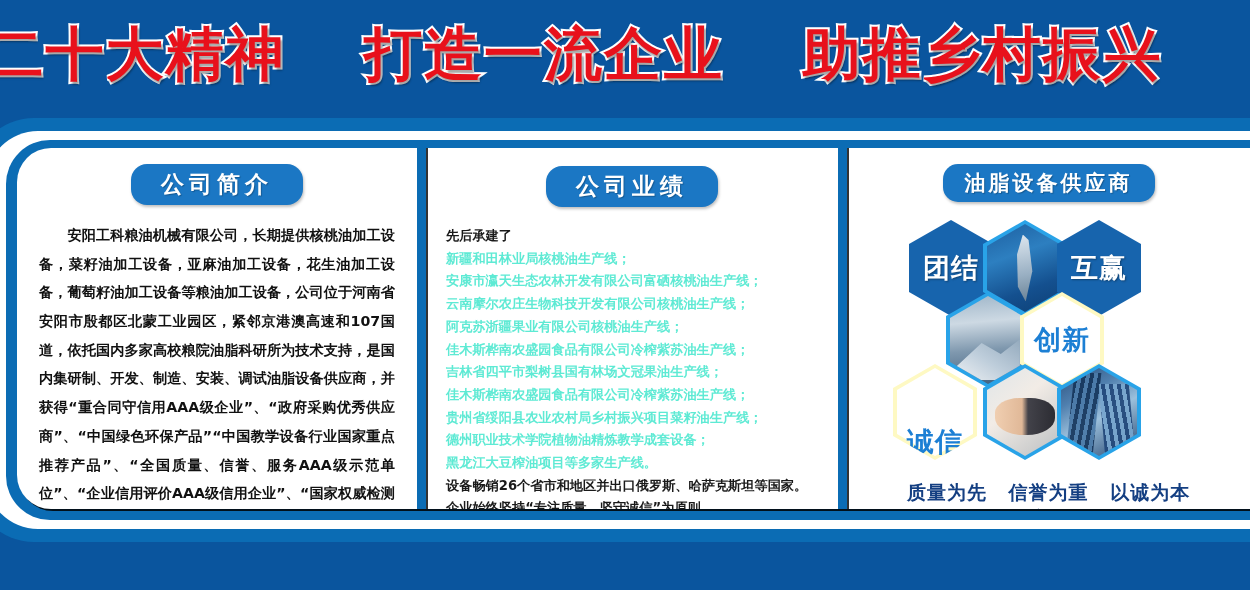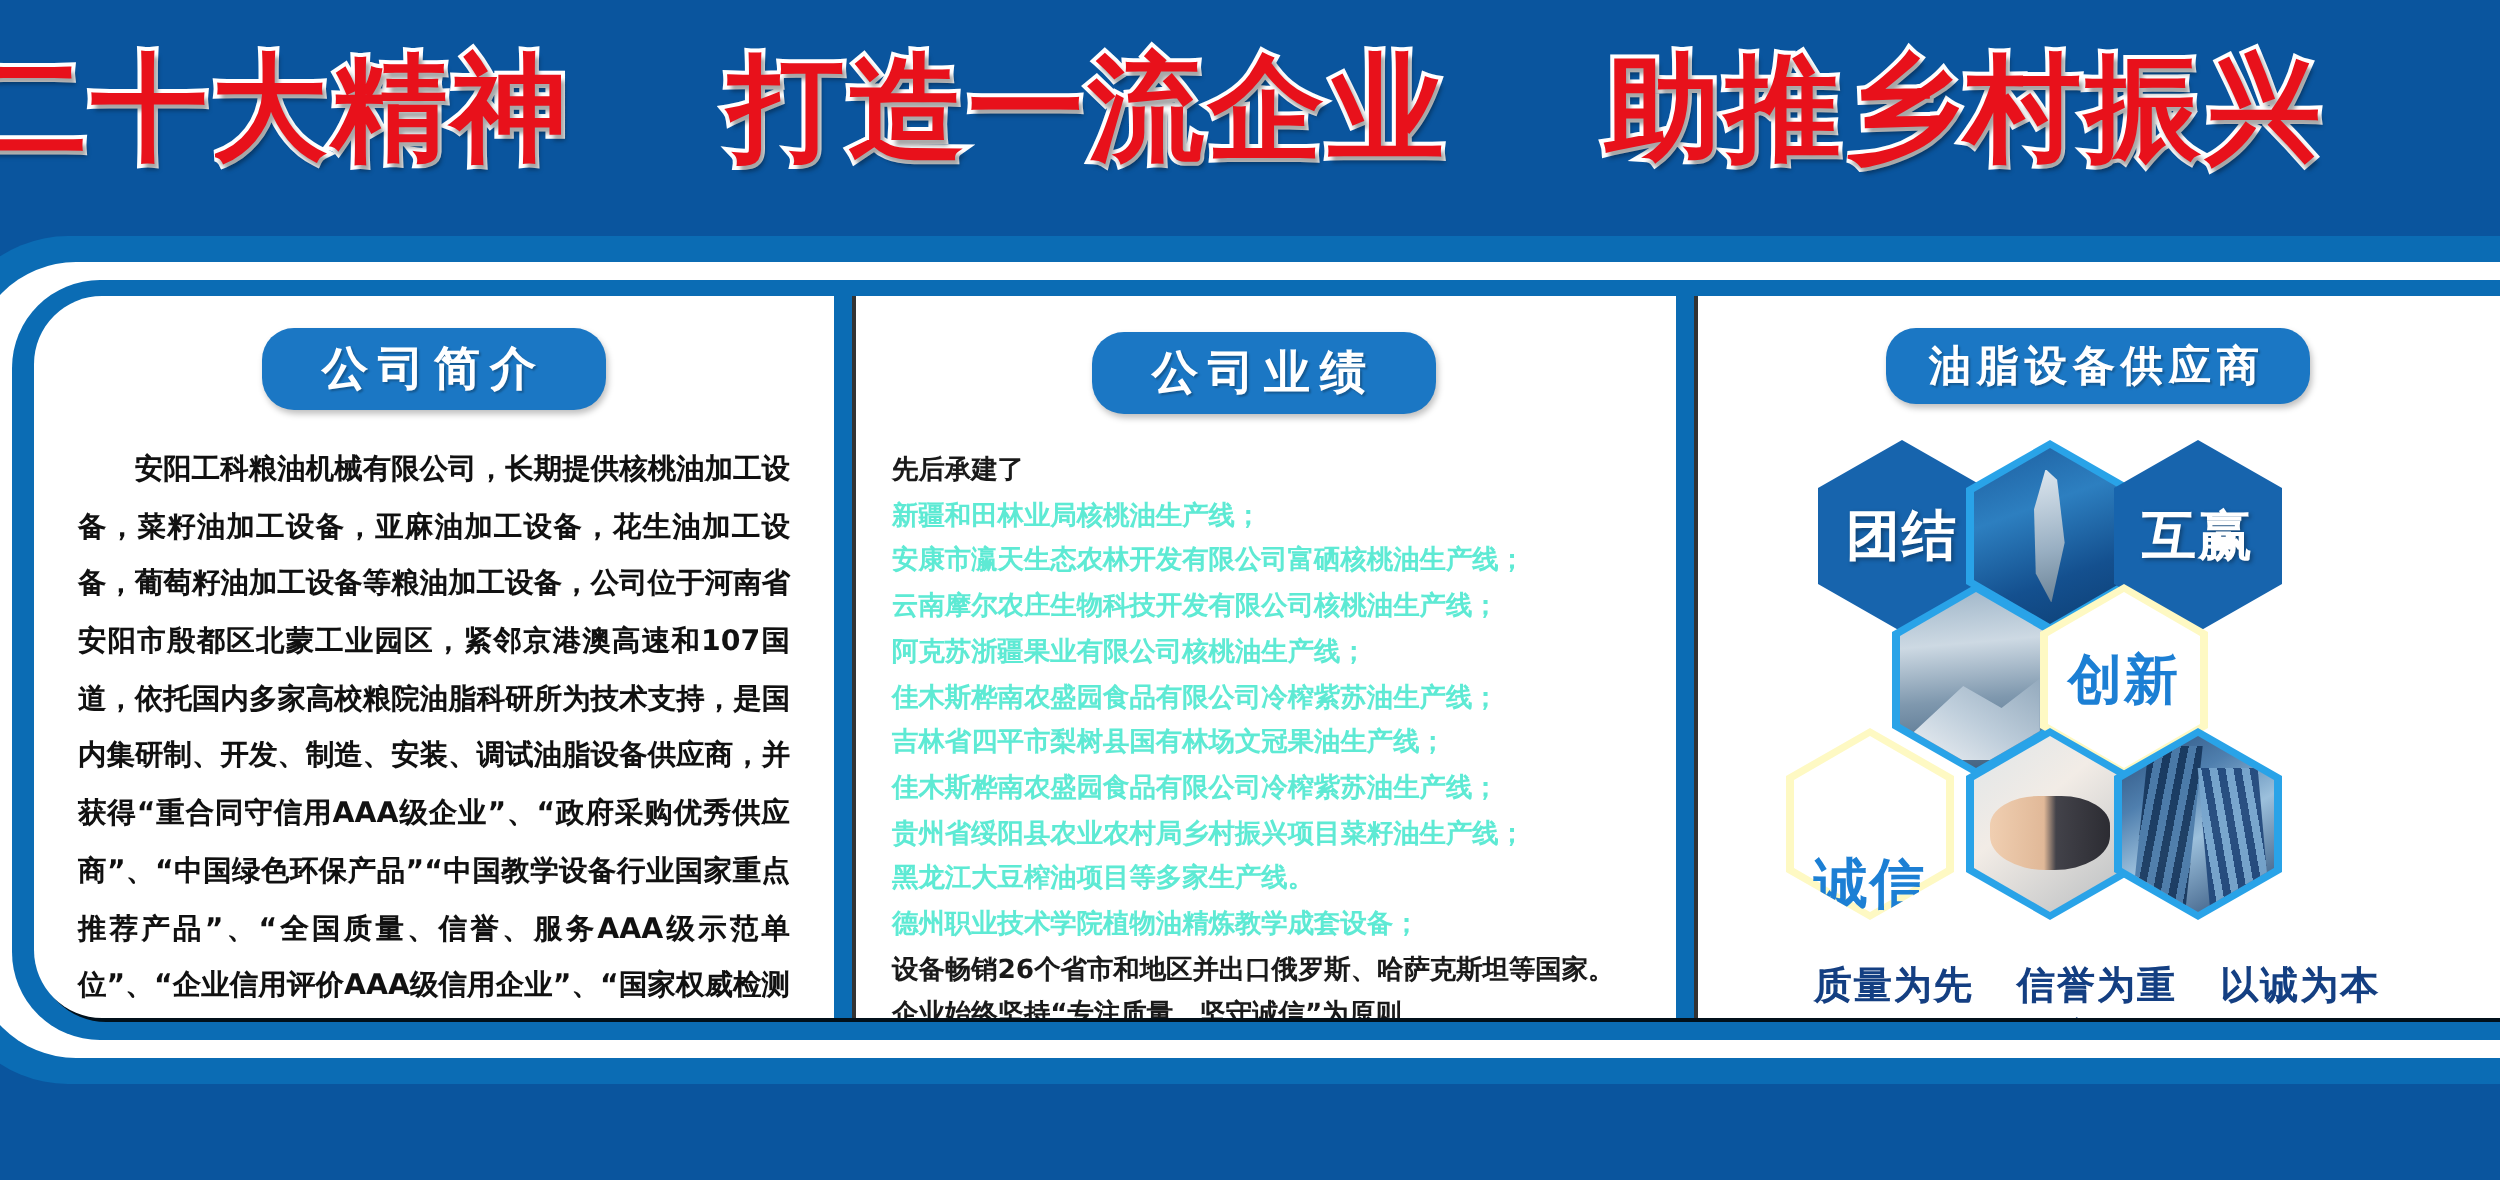--- a/index.html
+++ b/index.html
@@ -229,22 +229,22 @@
       <div class="line">先后承建了</div>
       <div id="project-lines">
           <div class="line red">新疆和田林业局核桃油生产线；</div>
           <div class="line red">安康市瀛天生态农林开发有限公司富硒核桃油生产线；</div>
           <div class="line red">云南摩尔农庄生物科技开发有限公司核桃油生产线；</div>
           <div class="line red">阿克苏浙疆果业有限公司核桃油生产线；</div>
           <div class="line red">佳木斯桦南农盛园食品有限公司冷榨紫苏油生产线；</div>
           <div class="line red">吉林省四平市梨树县国有林场文冠果油生产线；</div>
           <div class="line red">佳木斯桦南农盛园食品有限公司冷榨紫苏油生产线；</div>
           <div class="line red">贵州省绥阳县农业农村局乡村振兴项目菜籽油生产线；</div>
+          <div class="line red">德州职业技术学院植物油精炼教学成套设备；</div>
           <div class="line red">黑龙江大豆榨油项目等多家生产线。</div>
-          <div class="line red">德州职业技术学院植物油精炼教学成套设备；</div>
         </div>
       <div class="line">设备畅销26个省市和地区并出口俄罗斯、哈萨克斯坦等国家。</div>
       <div class="line">企业始终坚持“专注质量，坚守诚信”为原则。</div>
     </div>
   </div>
 
   <div class="divider"></div>
 
   <div class="panel panel-3">
     <div class="pill-wrap">

